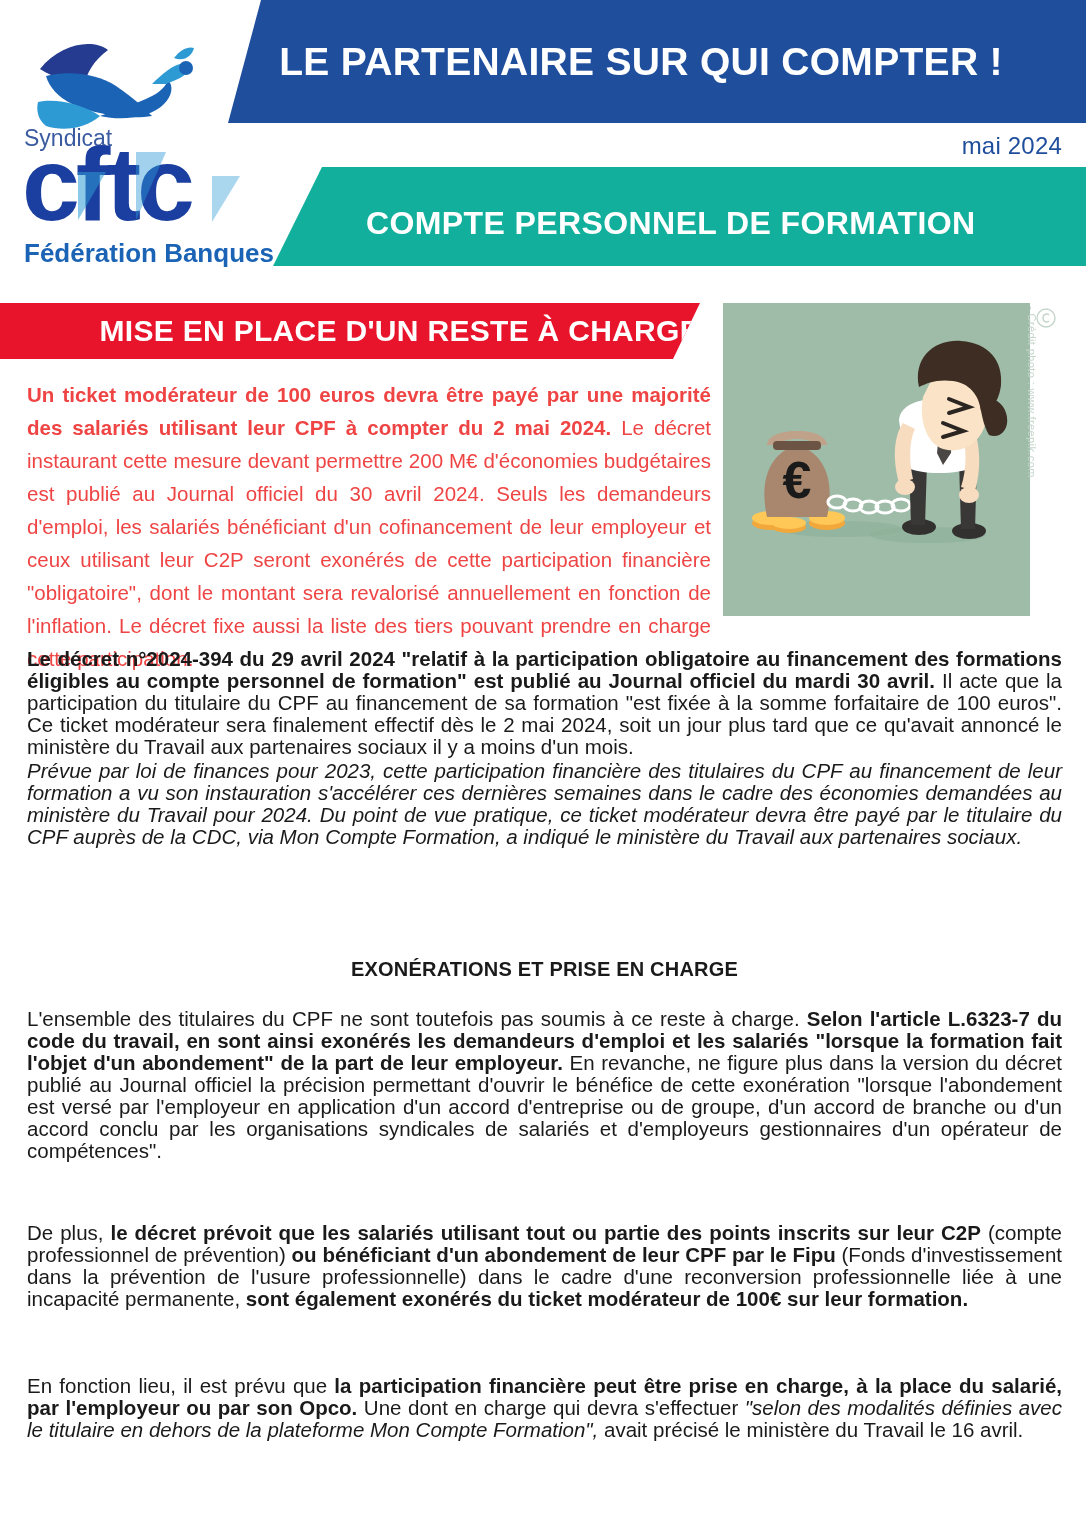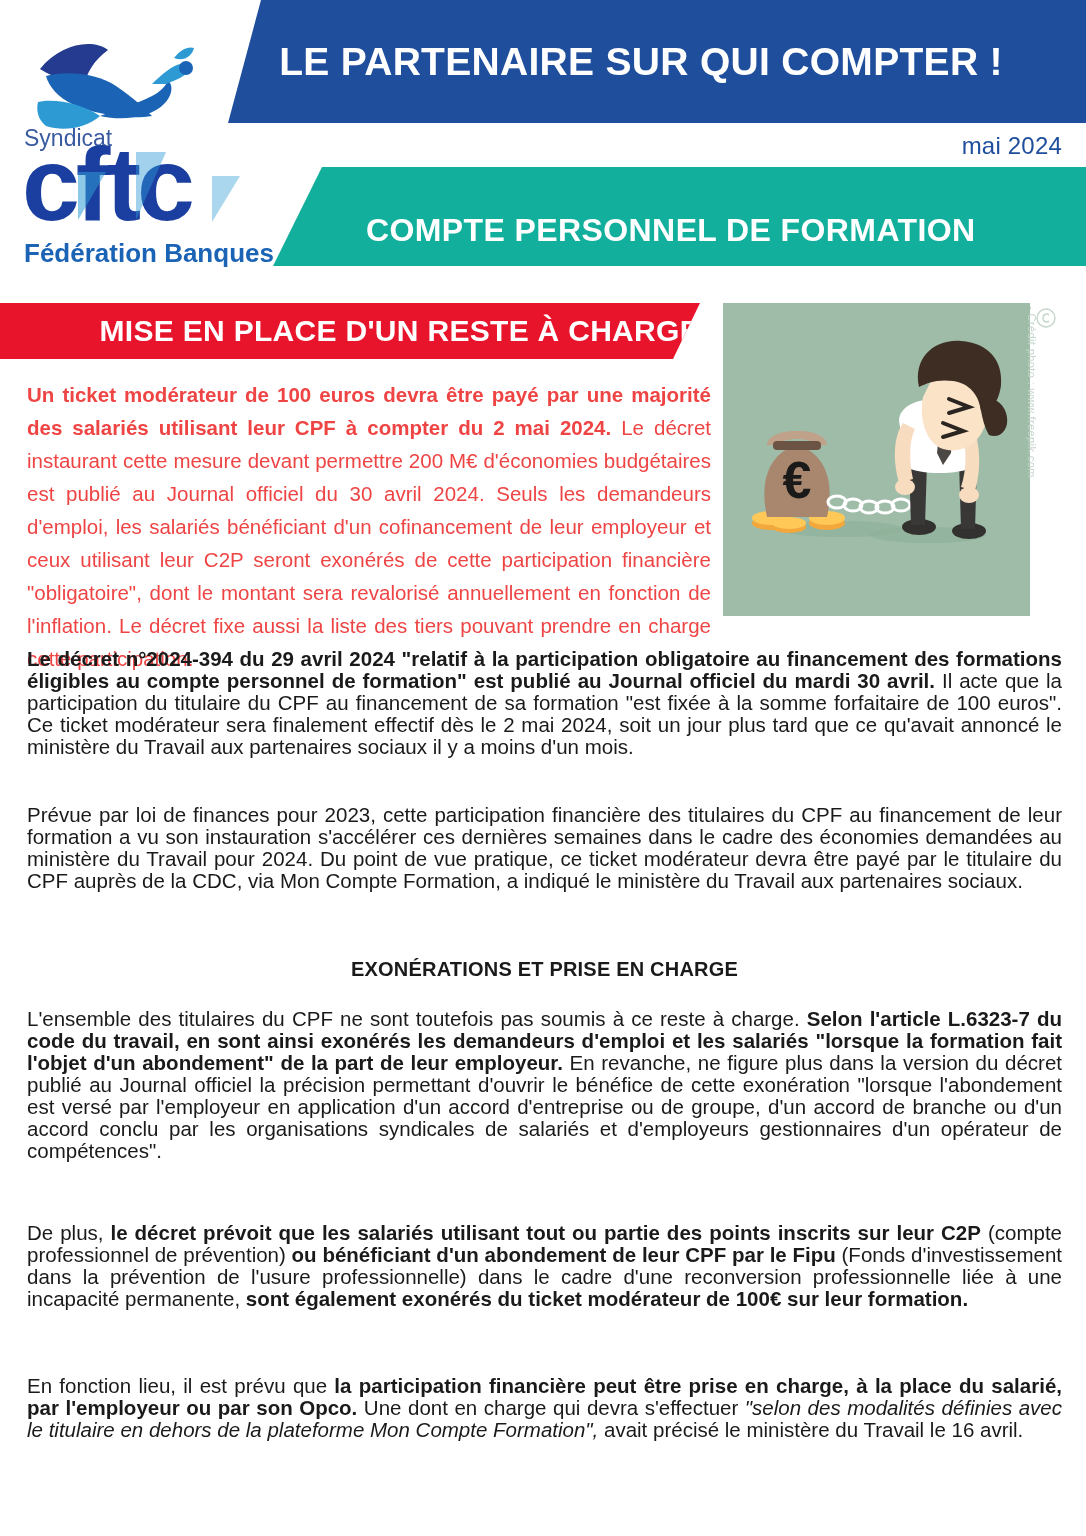--- a/index.html
+++ b/index.html
@@ -65,21 +65,21 @@
     position: absolute;
     left: 0; top: 167px;
     width: 1086px;
     height: 99px;
     background: var(--teal, #12B09C);
     clip-path: polygon(322px 0, 1086px 0, 1086px 99px, 273px 99px);
   }
 
   .teal-band-title {
     position: absolute;
-    left: 0; top: 174px;
+    left: 0; top: 167px;
     width: 1086px;
     height: 112px;
     display: flex;
     align-items: center;
     justify-content: flex-start;
     padding-left: 366px;
     color: #ffffff;
     font-size: 32px;
     font-weight: bold;
     letter-spacing: 0.4px;
@@ -169,21 +169,21 @@
     left: 27px;
     width: 1035px;
     font-size: 20.5px;
     line-height: 22px;
     color: #1a1a1a;
     text-align: justify;
     text-justify: inter-word;
   }
 
   #p-decret   { top: 648px; }
-  #p-prevue   { top: 804px; }
+  #p-prevue   { top: 760px; font-style: italic; }
   #h-exo      { top: 958px; font-weight: bold; font-size: 20px; letter-spacing: 0.2px; text-align: center; }
   #p-ensemble { top: 1008px; }
   #p-deplus   { top: 1222px; }
   #p-dernier  { top: 1375px; }
 
   b, strong { font-weight: bold; }
   i, em { font-style: italic; }
 </style>
 </head>
 <body>

